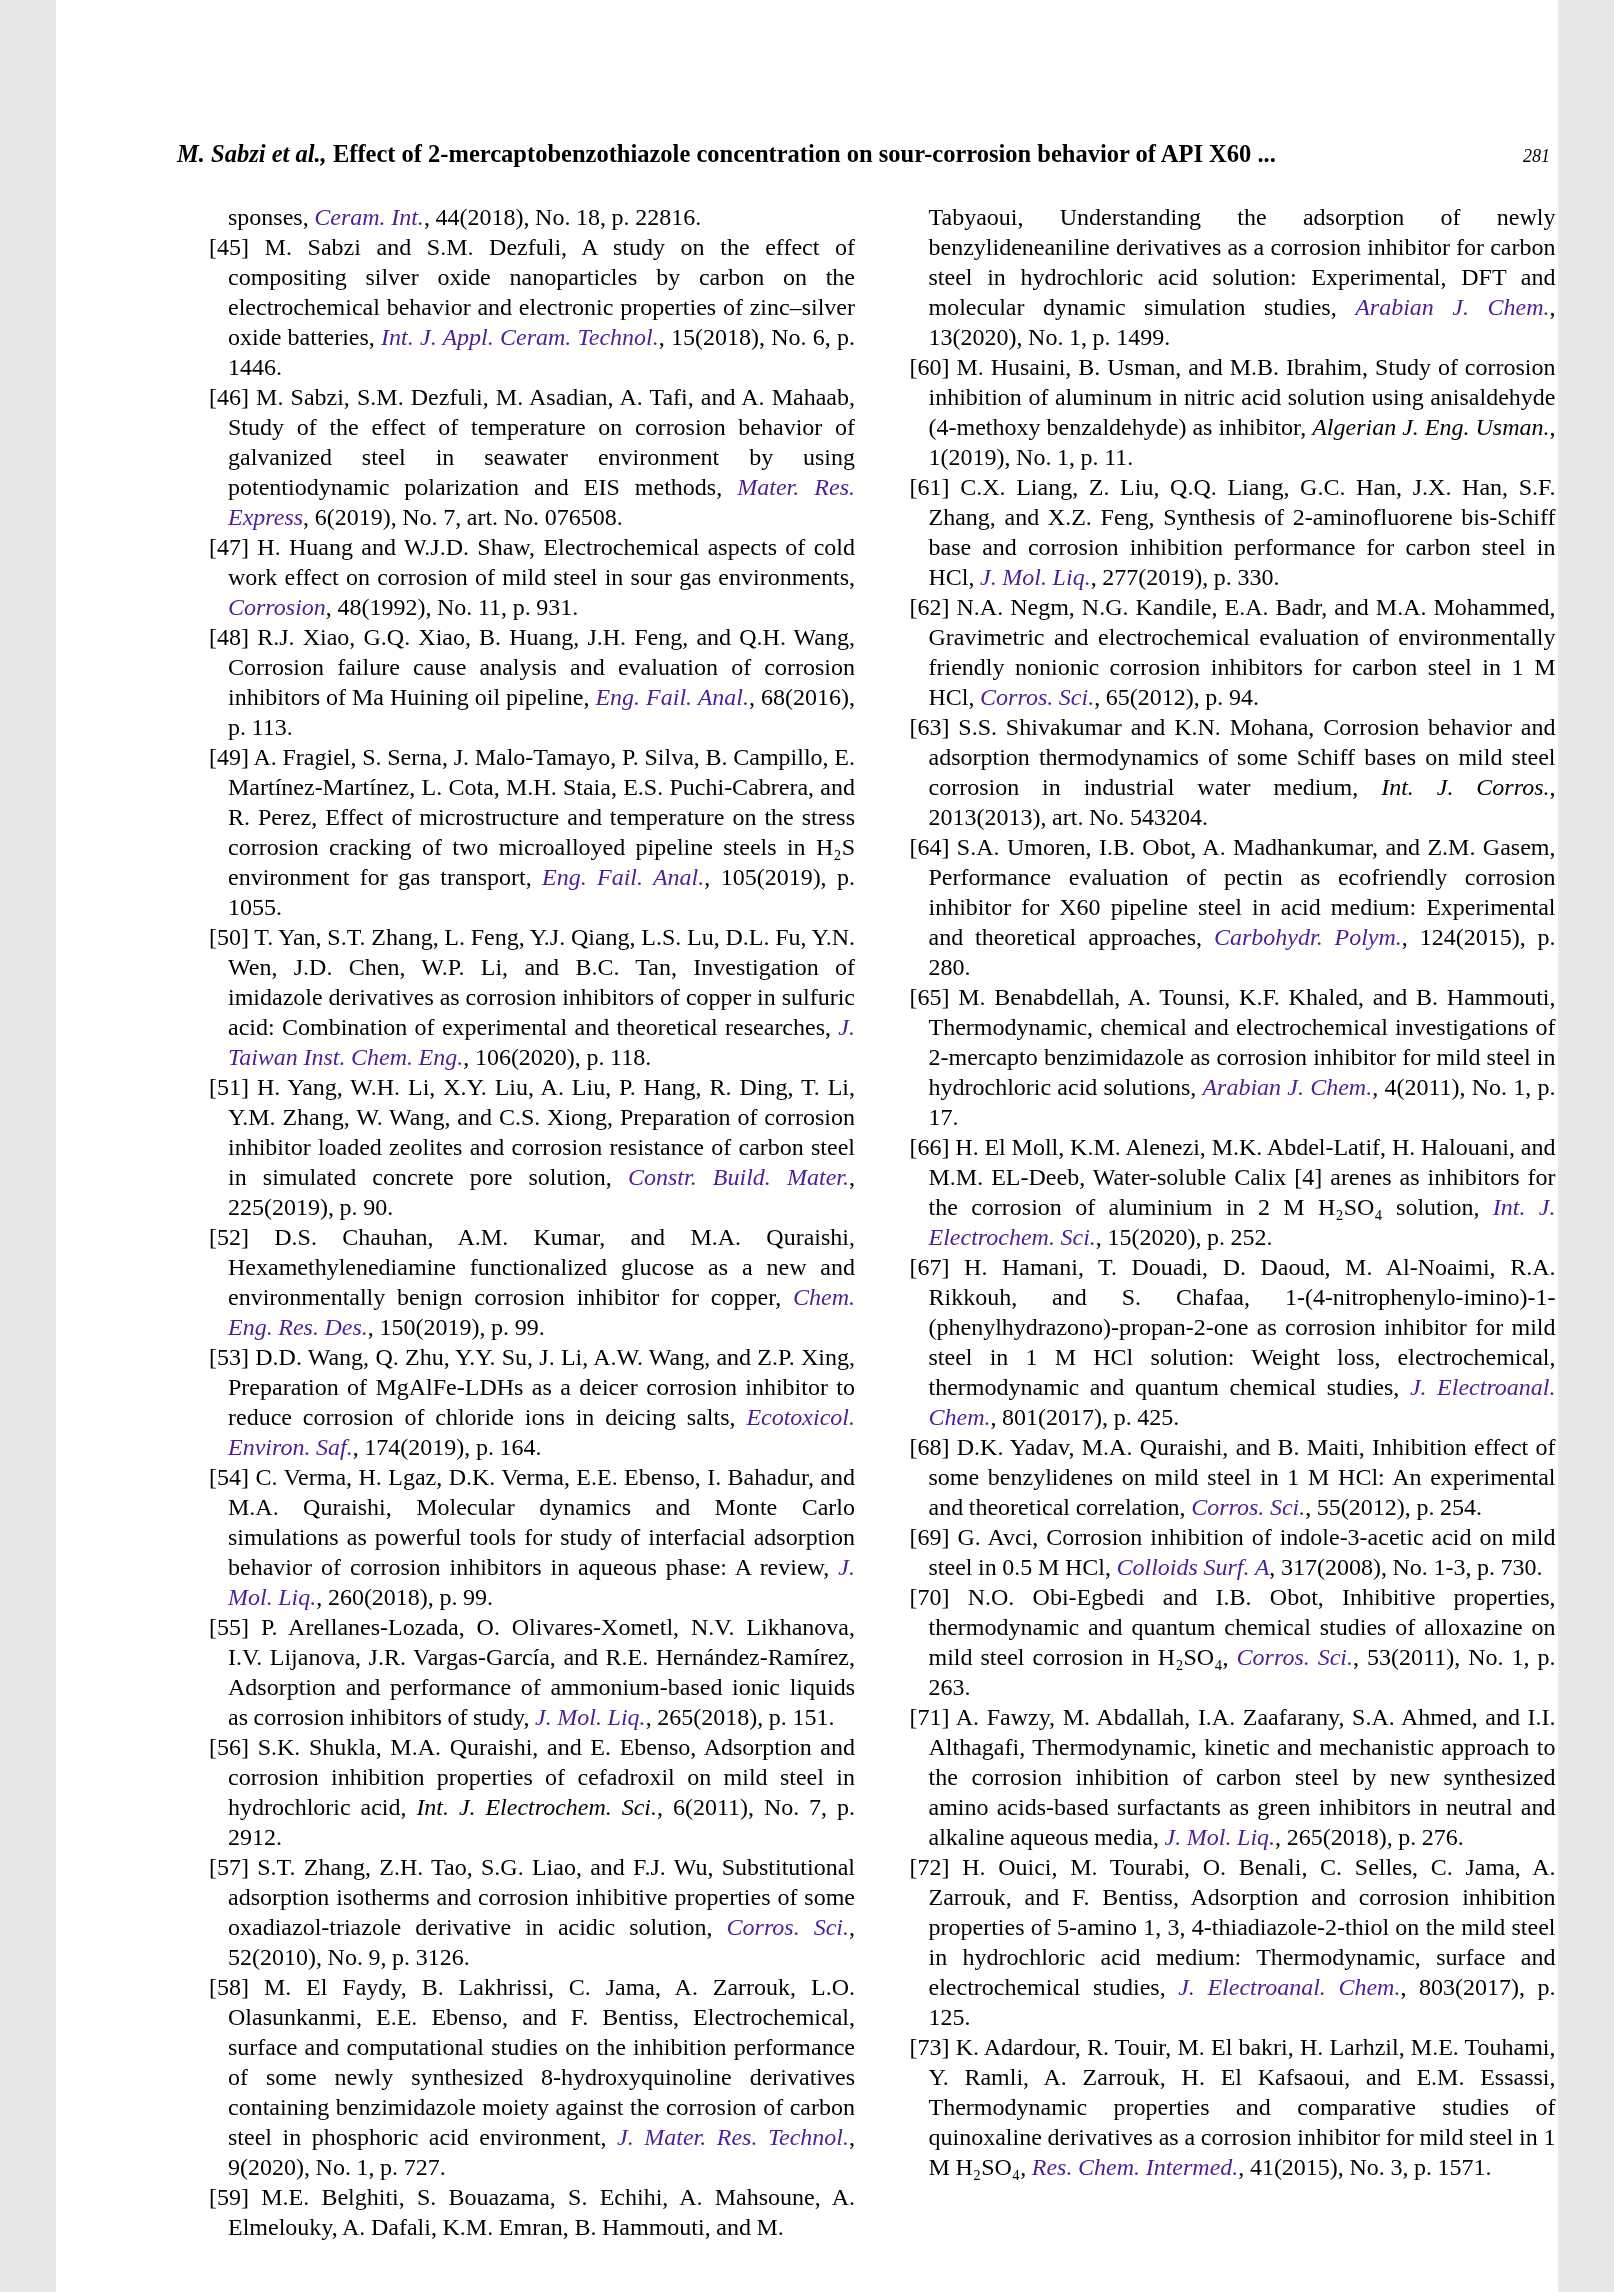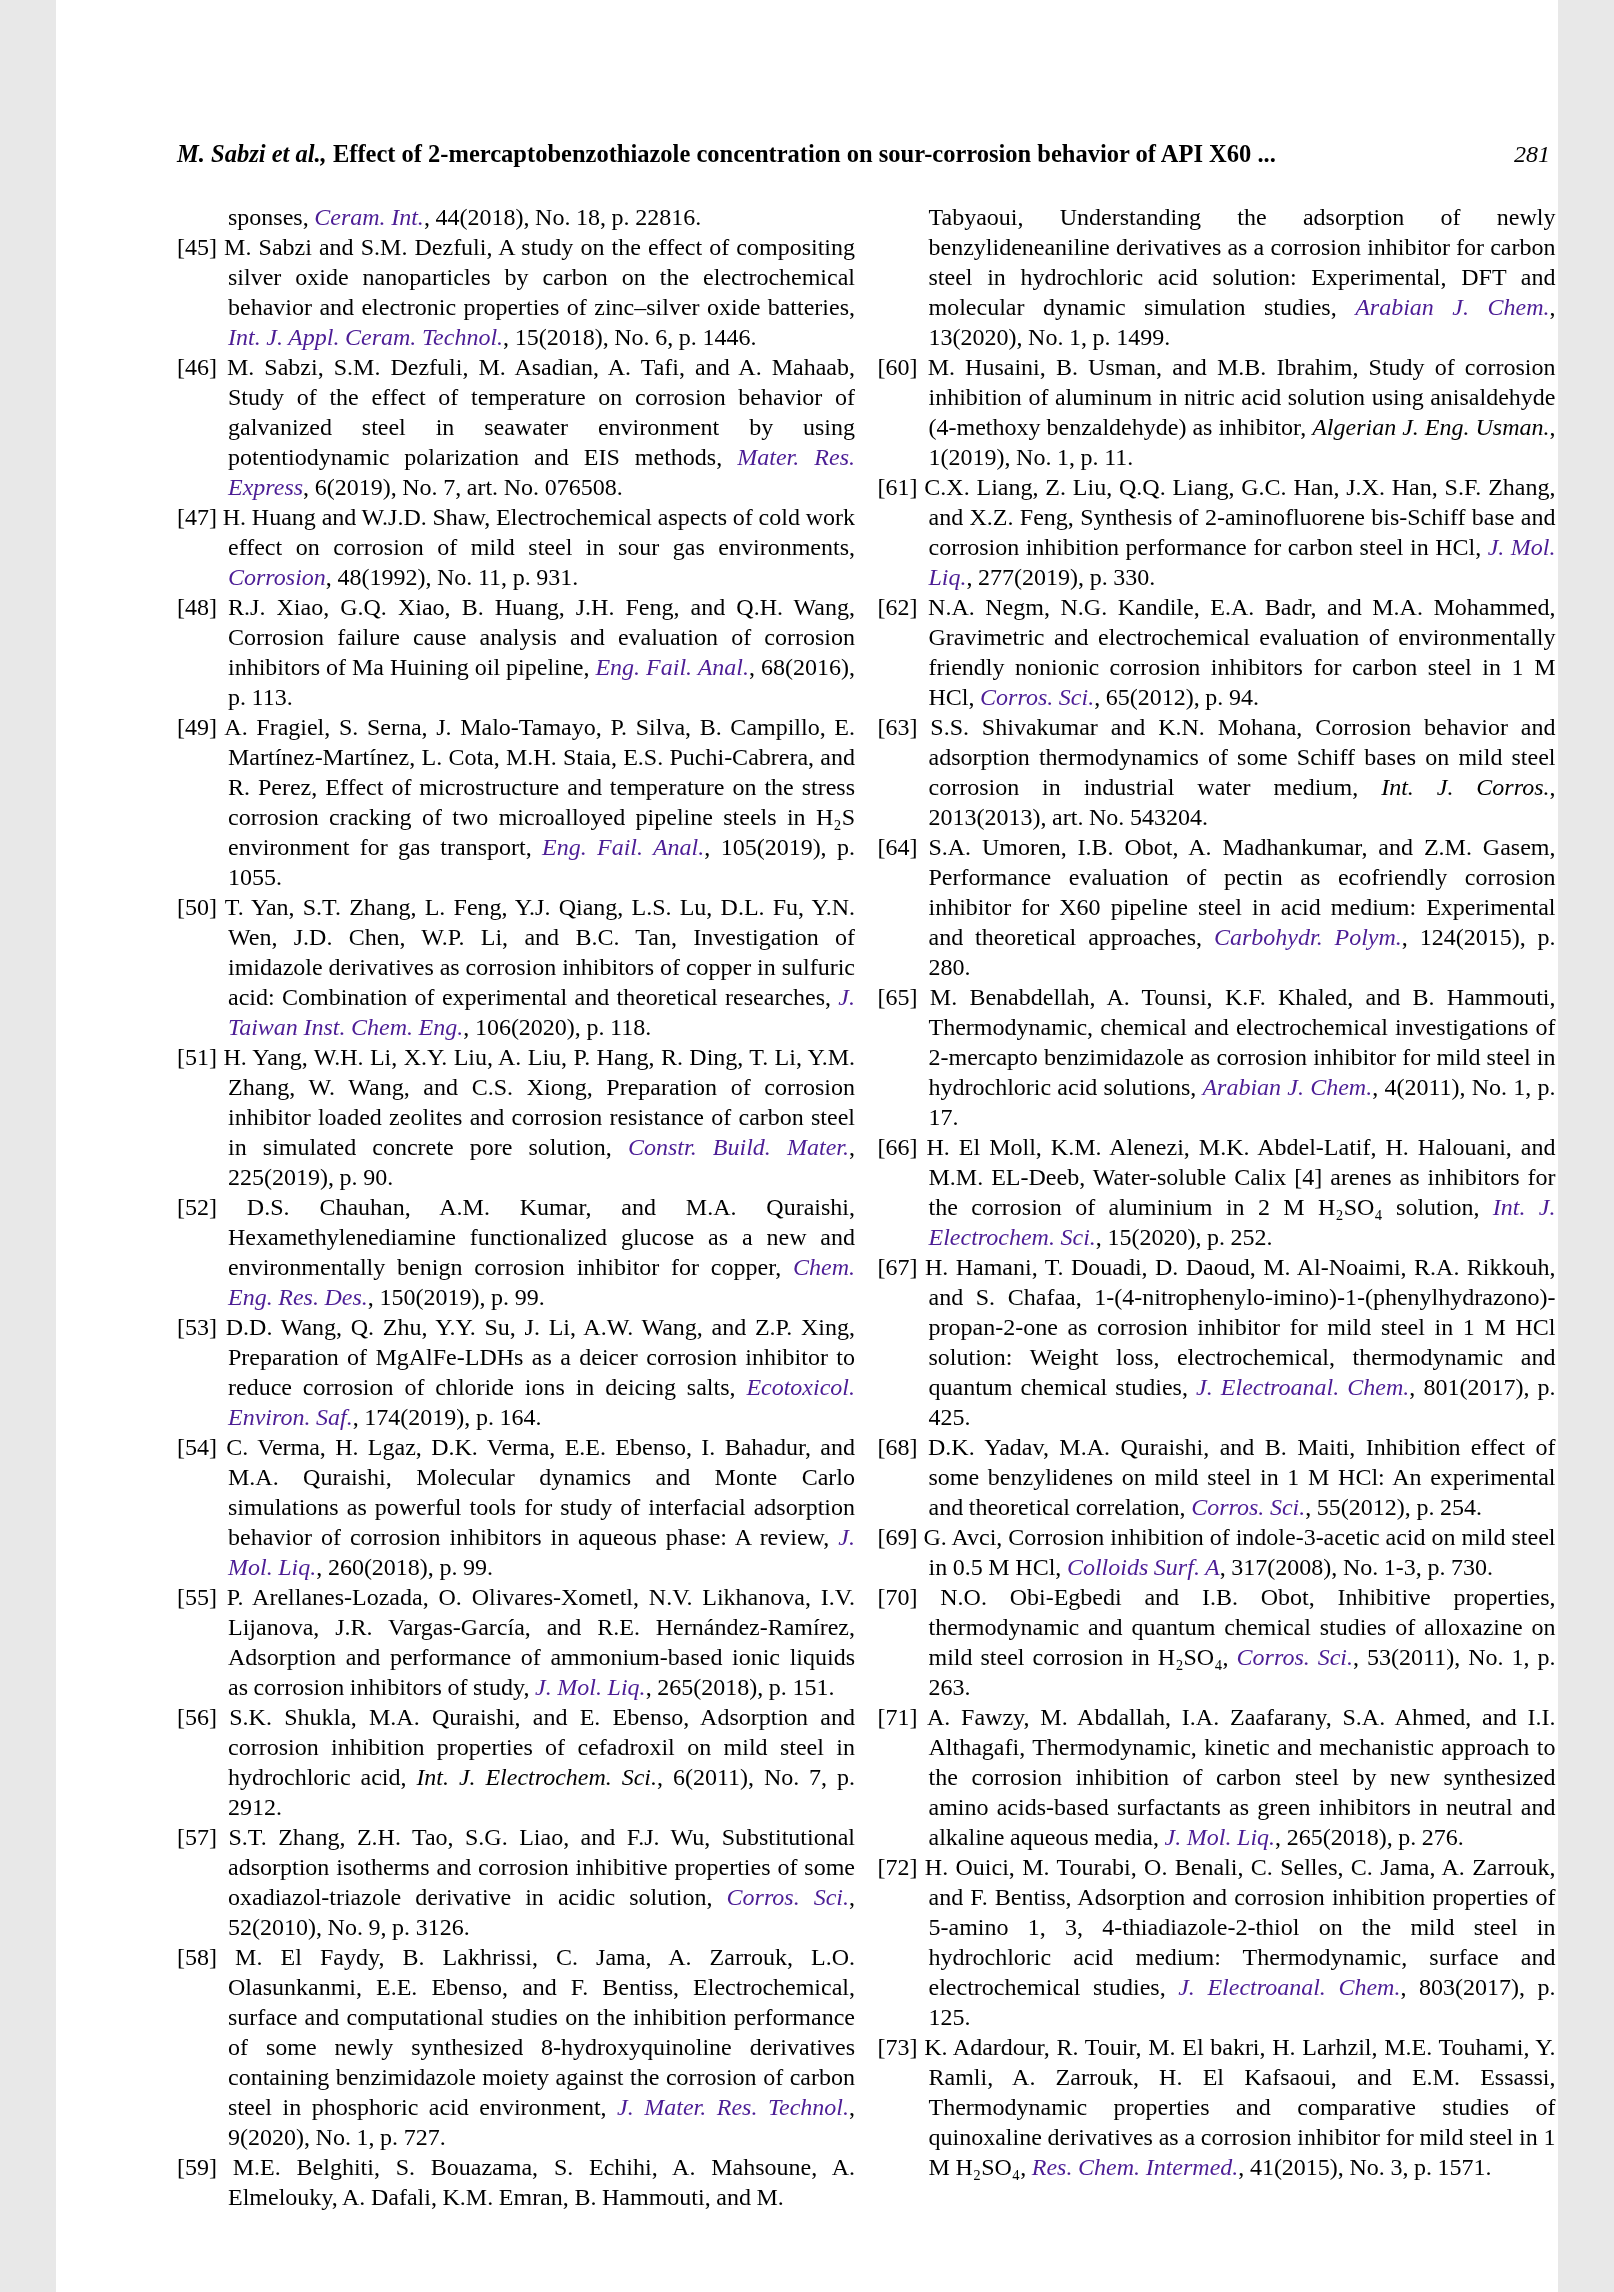--- a/index.html
+++ b/index.html
@@ -16,42 +16,42 @@
     position:absolute;
     top:139px;left:121px;width:1379px;
     display:flex;
     justify-content:space-between;
     align-items:baseline;
     font-size:24.5px;
     line-height:29px;
   }
   .running-title{font-weight:bold;white-space:nowrap;}
   .running-authors{font-style:italic;font-weight:bold;}
-  .page-number{font-style:italic;font-weight:normal;font-size:24px;padding-right:5.9px;}
+  .page-number{font-style:italic;font-weight:normal;font-size:18px;padding-right:5.9px;}
   .columns{
     position:absolute;
     top:202px;left:121px;width:1379px;
     display:flex;
     gap:22.5px;
   }
   .col{
     width:678px;
     font-size:24px;
     line-height:30px;
     text-align:justify;
     word-spacing:-0.4px;
   }
   .ref{
     padding-left:51px;
     text-indent:-51px;
   }
   .ref.cont{
     text-indent:0;
   }
-  .num{white-space:pre;}
+  .num{white-space:pre;margin-left:32px;}
   .jlink{color:#4c1d95;font-style:italic;}
   .jital{font-style:italic;}
 </style>
 </head>
 <body>
 
 <div class="page">
 
   <div class="header">
     <div class="running-title"><span class="running-authors">M. Sabzi et al.,</span> <span>Effect of 2-mercaptobenzothiazole concentration on sour-corrosion behavior of API X60 ...</span></div>

